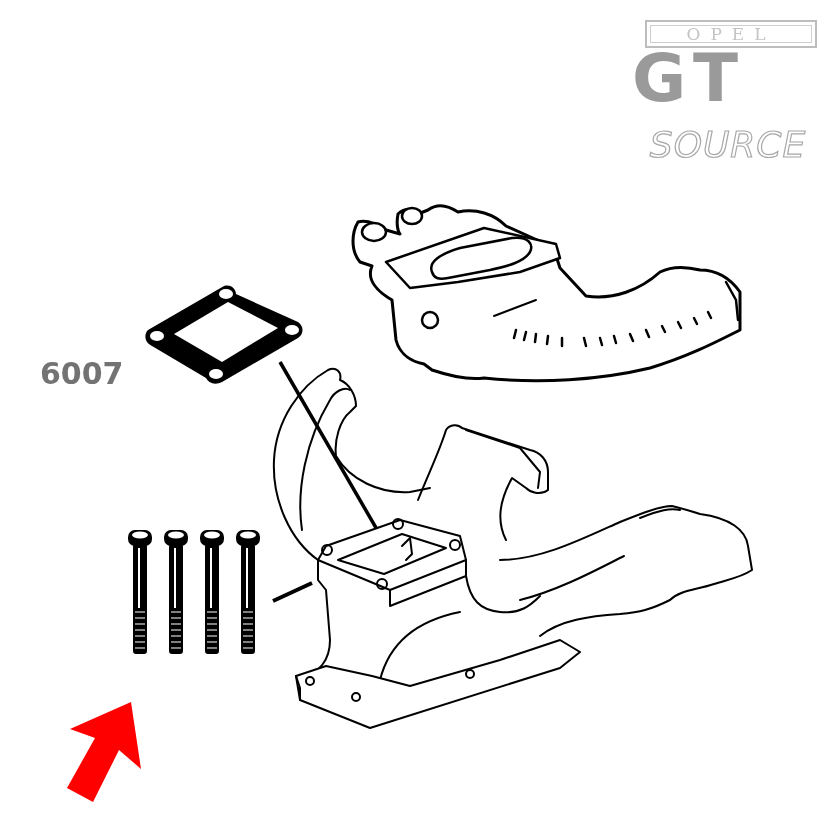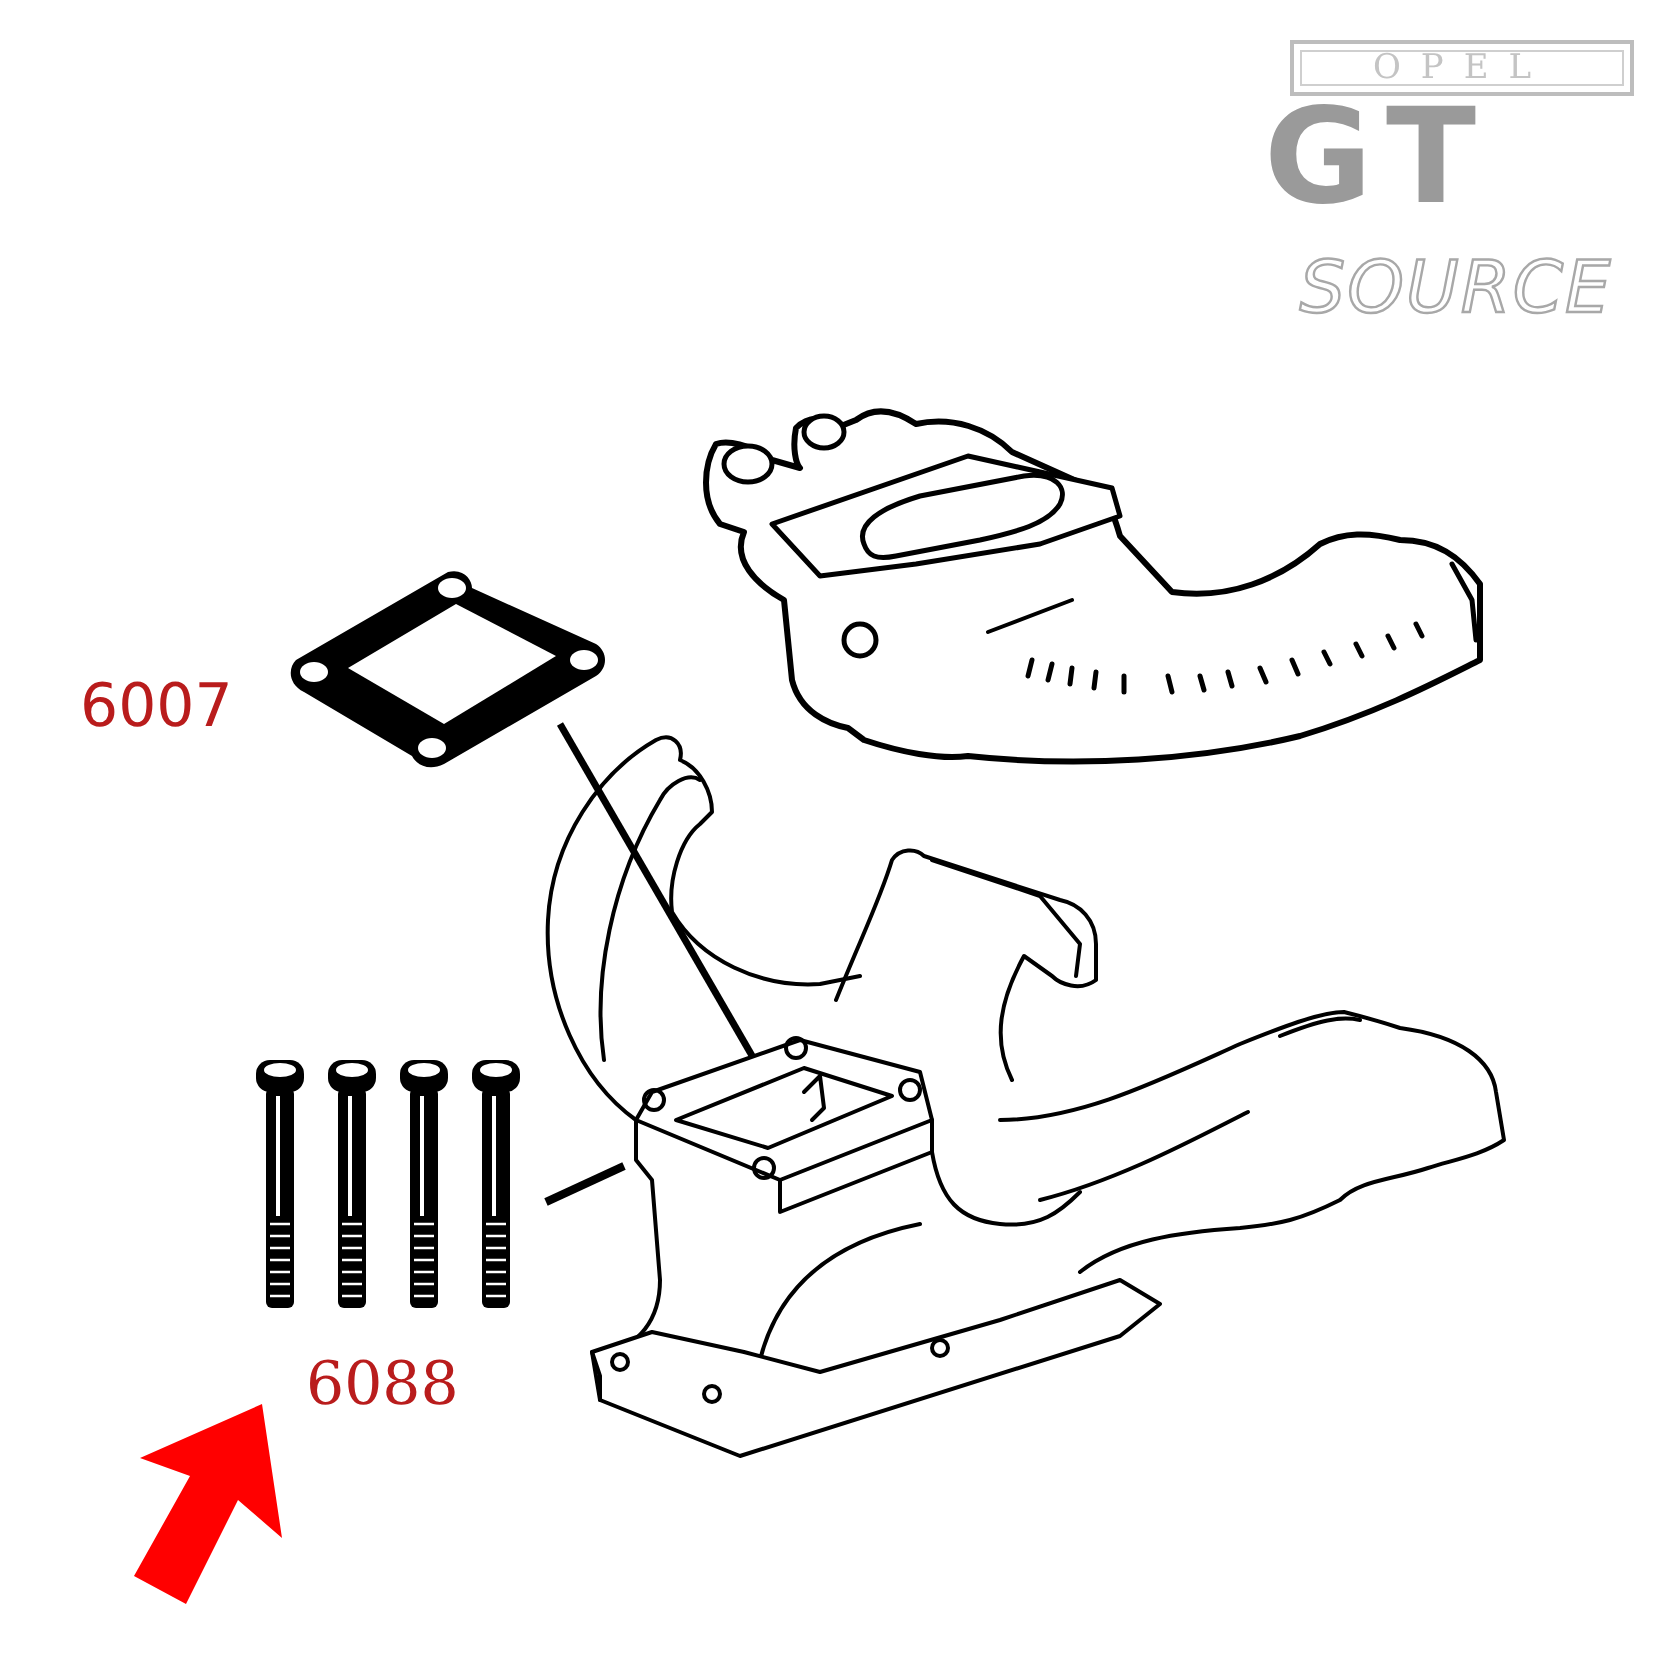--- a/index.html
+++ b/index.html
@@ -1,18 +1,18 @@
 <!DOCTYPE html>
 <html><head>
 <meta charset="utf-8">
 <style>
   html,body{margin:0;padding:0;background:#fff;}
   #stage{position:relative;width:840px;height:840px;background:#fff;overflow:hidden;font-family:"DejaVu Sans",sans-serif;}
   svg{position:absolute;left:0;top:0;}
-  .label{position:absolute;font-family:"DejaVu Sans",sans-serif;font-weight:normal;color:#b91c1c;font-size:30px;letter-spacing:0px;}
+  .label{position:absolute;font-family:"DejaVu Sans",sans-serif;font-weight:bold;color:#737373;font-size:30px;letter-spacing:0px;margin-top:20px;}
   .logo-opel{position:absolute;left:645px;top:20px;width:172px;height:28px;border:2px solid #bdbdbd;box-sizing:border-box;}
   .logo-opel-inner{position:absolute;left:3px;top:3px;right:3px;bottom:3px;border:1px solid #cfcfcf;display:flex;align-items:center;justify-content:center;font-family:"DejaVu Serif",serif;font-size:17px;letter-spacing:10px;color:#c4c4c4;}
   .logo-gt{position:absolute;left:632px;top:44px;width:190px;text-align:left;font-family:"DejaVu Sans",sans-serif;font-weight:bold;font-size:66px;letter-spacing:8px;color:#9a9a9a;line-height:70px;}
   .logo-source{position:absolute;left:632px;top:113px;width:192px;text-align:center;font-family:"DejaVu Sans",sans-serif;font-style:italic;font-size:36px;letter-spacing:1px;color:#fff;-webkit-text-stroke:1.2px #a8a8a8;line-height:40px;margin-top:12px;}
 </style>
 </head>
 <body>
 
 <div id="stage">
 
@@ -117,14 +117,13 @@
         <path d="M135 612 h10 M135 618 h10 M135 624 h10 M135 630 h10 M135 636 h10 M135 642 h10 M135 648 h10" stroke="#fff" stroke-width="1.2"></path>
       </g>
     </g>
 
     <g>
       <path d="M70 729 L131 702 L141 769 L119 750 L93 802 L67 788 L95 738 Z" fill="#ff0000"></path>
     </g>
   </svg>
 
   <div class="label" style="left:40px;top:336px;">6007</div>
-  <div class="label" style="left:153px;top:675px;font-family:'DejaVu Serif',serif;">6088</div>
 </div>
 
 </body></html>

